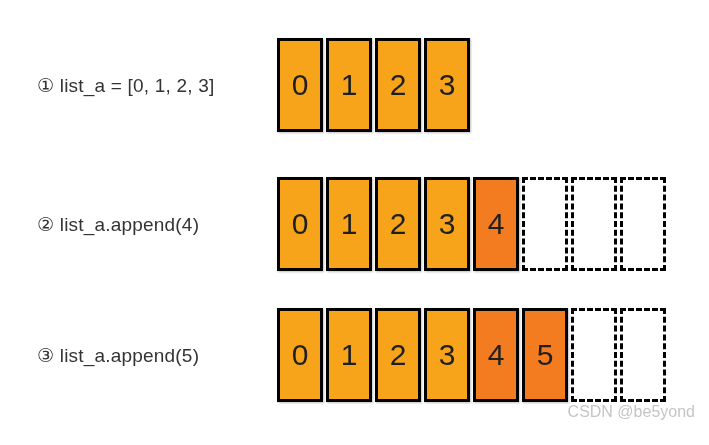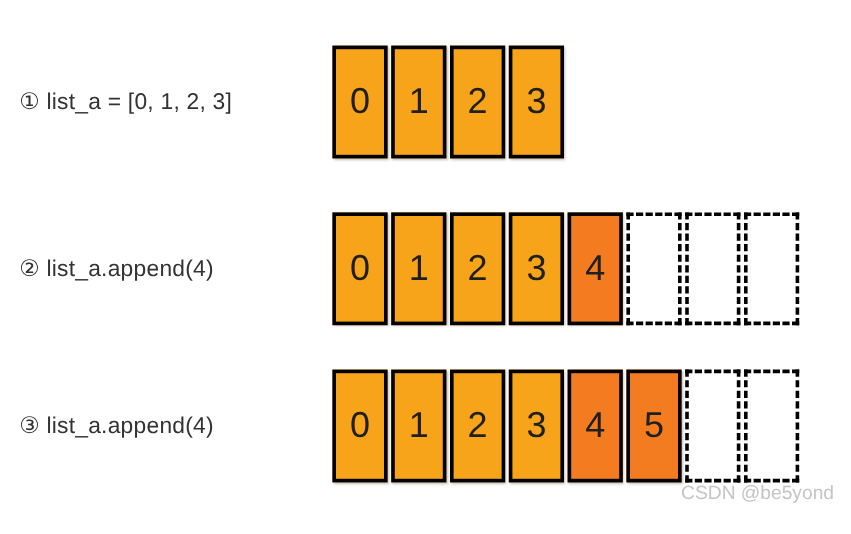--- a/index.html
+++ b/index.html
@@ -19,21 +19,21 @@
     position: absolute;
     left: 0;
     width: 709px;
     height: 94px;
   }
   .row-1 { top: 38px; }
   .row-2 { top: 177px; }
   .row-3 { top: 308px; }
   .step-label {
     position: absolute;
-    left: 16px;
+    left: 37px;
     top: 0;
     height: 94px;
     display: flex;
     align-items: center;
     font-size: 19px;
     letter-spacing: 0.2px;
     color: var(--label-text, #333333);
     white-space: pre;
   }
   .cells {
@@ -99,21 +99,21 @@
         <div class="cell normal">2</div>
         <div class="cell normal">3</div>
         <div class="cell appended">4</div>
         <div class="cell empty"></div>
         <div class="cell empty"></div>
         <div class="cell empty"></div>
       </div>
   </div>
 
   <div class="row row-3">
-    <div class="step-label">③ list_a.append(4)</div>
+    <div class="step-label">③ list_a.append(5)</div>
     <div class="cells">
         <div class="cell normal">0</div>
         <div class="cell normal">1</div>
         <div class="cell normal">2</div>
         <div class="cell normal">3</div>
         <div class="cell appended">4</div>
         <div class="cell appended">5</div>
         <div class="cell empty"></div>
         <div class="cell empty"></div>
       </div>

